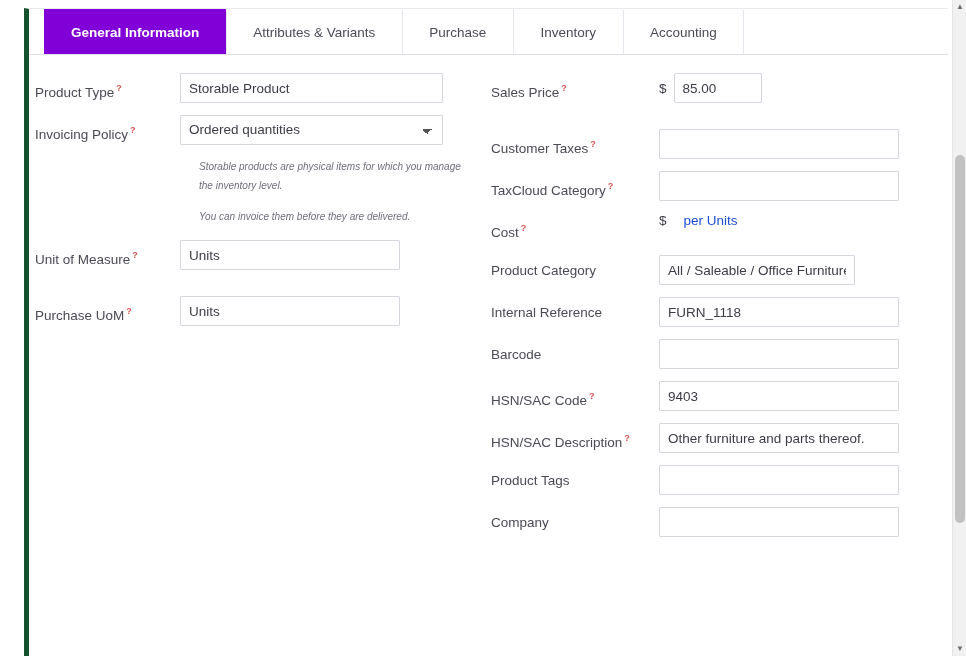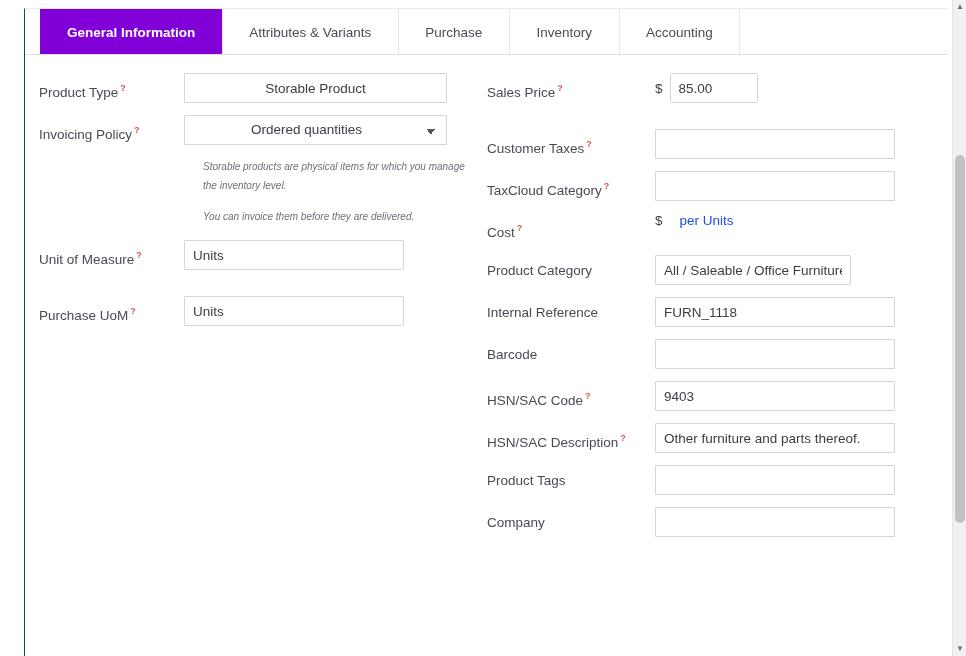--- a/index.html
+++ b/index.html
@@ -23,21 +23,21 @@
     box-sizing: border-box;
   }
   
   .panel {
     position: absolute;
     left: 24px;
     top: 8px;
     right: 18px;
     bottom: 0;
     background: #ffffff;
-    border-left: 1px solid #14532d;
+    border-left: 5px solid #14532d;
     border-top: 1px solid #e9e9ee;
     box-sizing: border-box;
   }
   
   .tabs {
     position: relative;
     height: 46px;
     border-bottom: 1px solid #dfdfe6;
     display: flex;
     align-items: flex-start;
@@ -72,21 +72,21 @@
   .form {
     position: relative;
     padding: 18px 0 0 0;
     height: calc(100% - 46px);
     box-sizing: border-box;
   }
   .col {
     position: absolute;
     top: 18px;
   }
-  .col-left { left: 14px; width: 445px; }
+  .col-left { left: 6px; width: 445px; }
   .col-right { left: 462px; width: 440px; }
 
   .row {
     display: flex;
     align-items: flex-start;
     margin-bottom: 12px;
     min-height: 30px;
   }
   .label {
     font-size: 13.5px;
@@ -116,21 +116,21 @@
     border: 1px solid #d6d6de;
     background: #ffffff;
     padding: 0 8px;
     font-size: 13.5px;
     color: #3c3c46;
     border-radius: 1px;
     font-family: "Liberation Sans", sans-serif;
     white-space: nowrap;
     overflow: hidden;
   }
-  .w-265 { width: 263px; text-align: center; }
+  .w-265 { width: 263px; }
   .w-220 { width: 220px; }
   .w-240 { width: 240px; }
   .w-90  { width: 88px; }
   .w-85  { width: 85px; }
   .w-195 { width: 196px; }
 
   select.input {
     -webkit-appearance: none;
     appearance: none;
     background-image:

